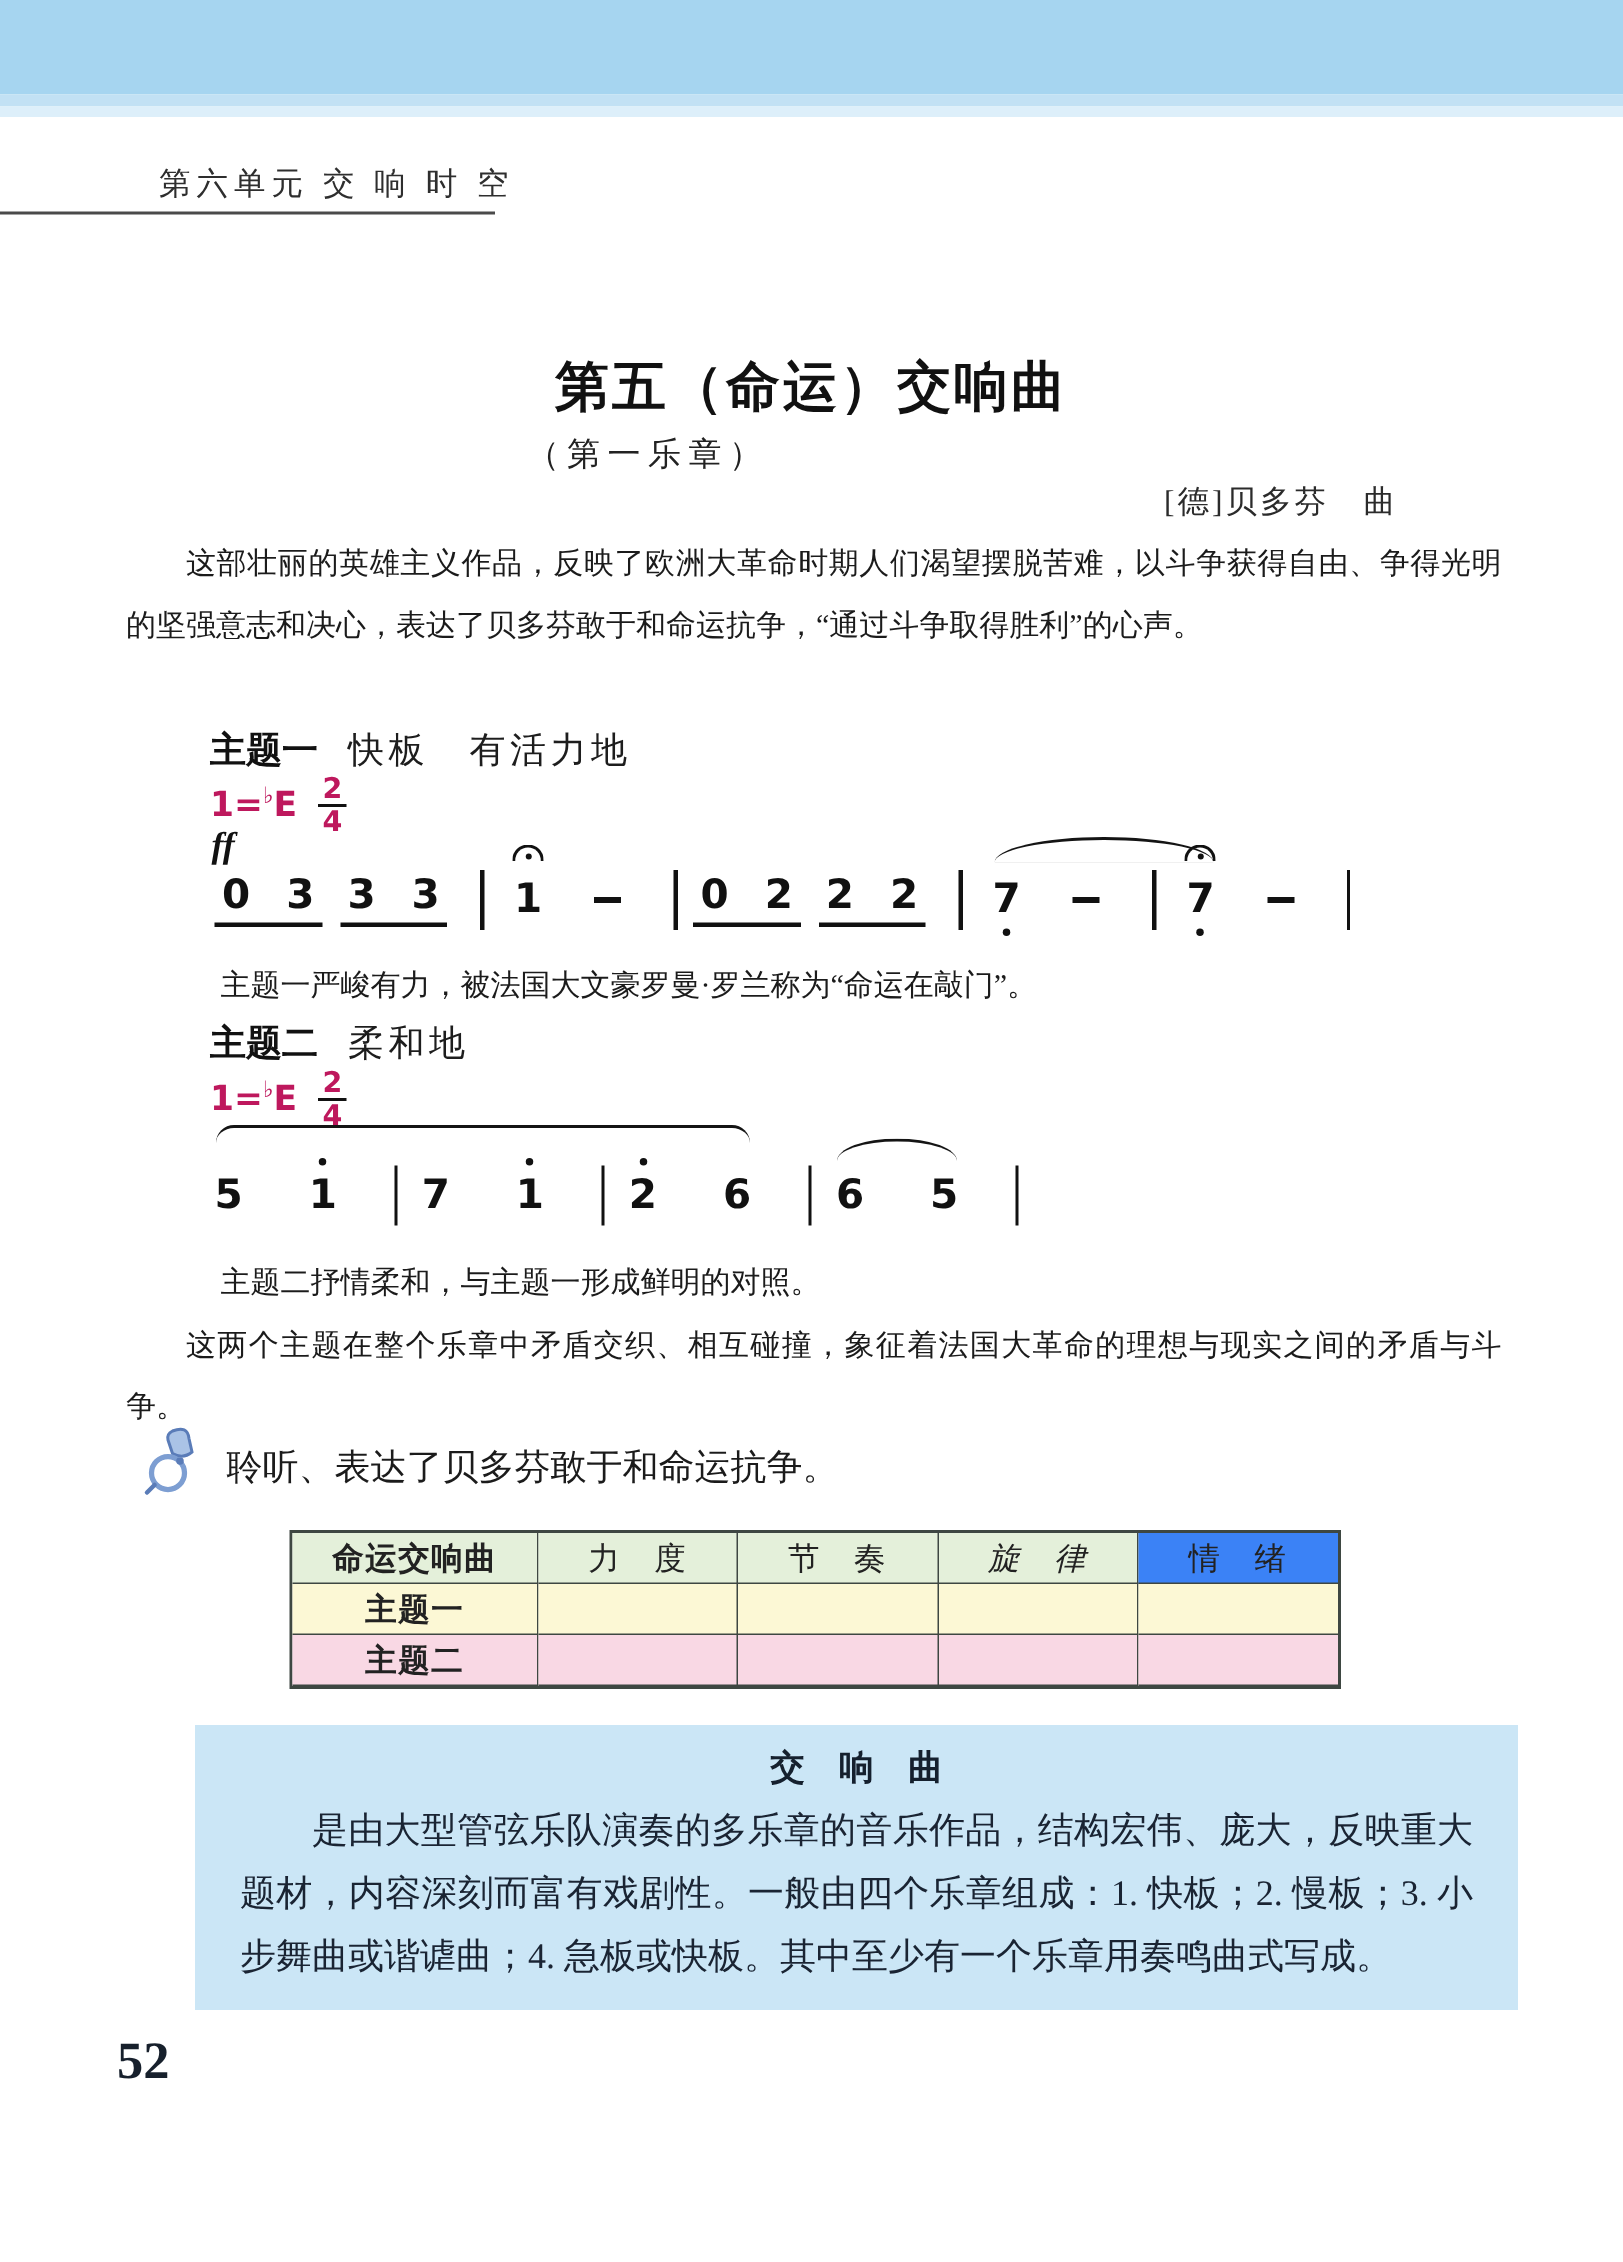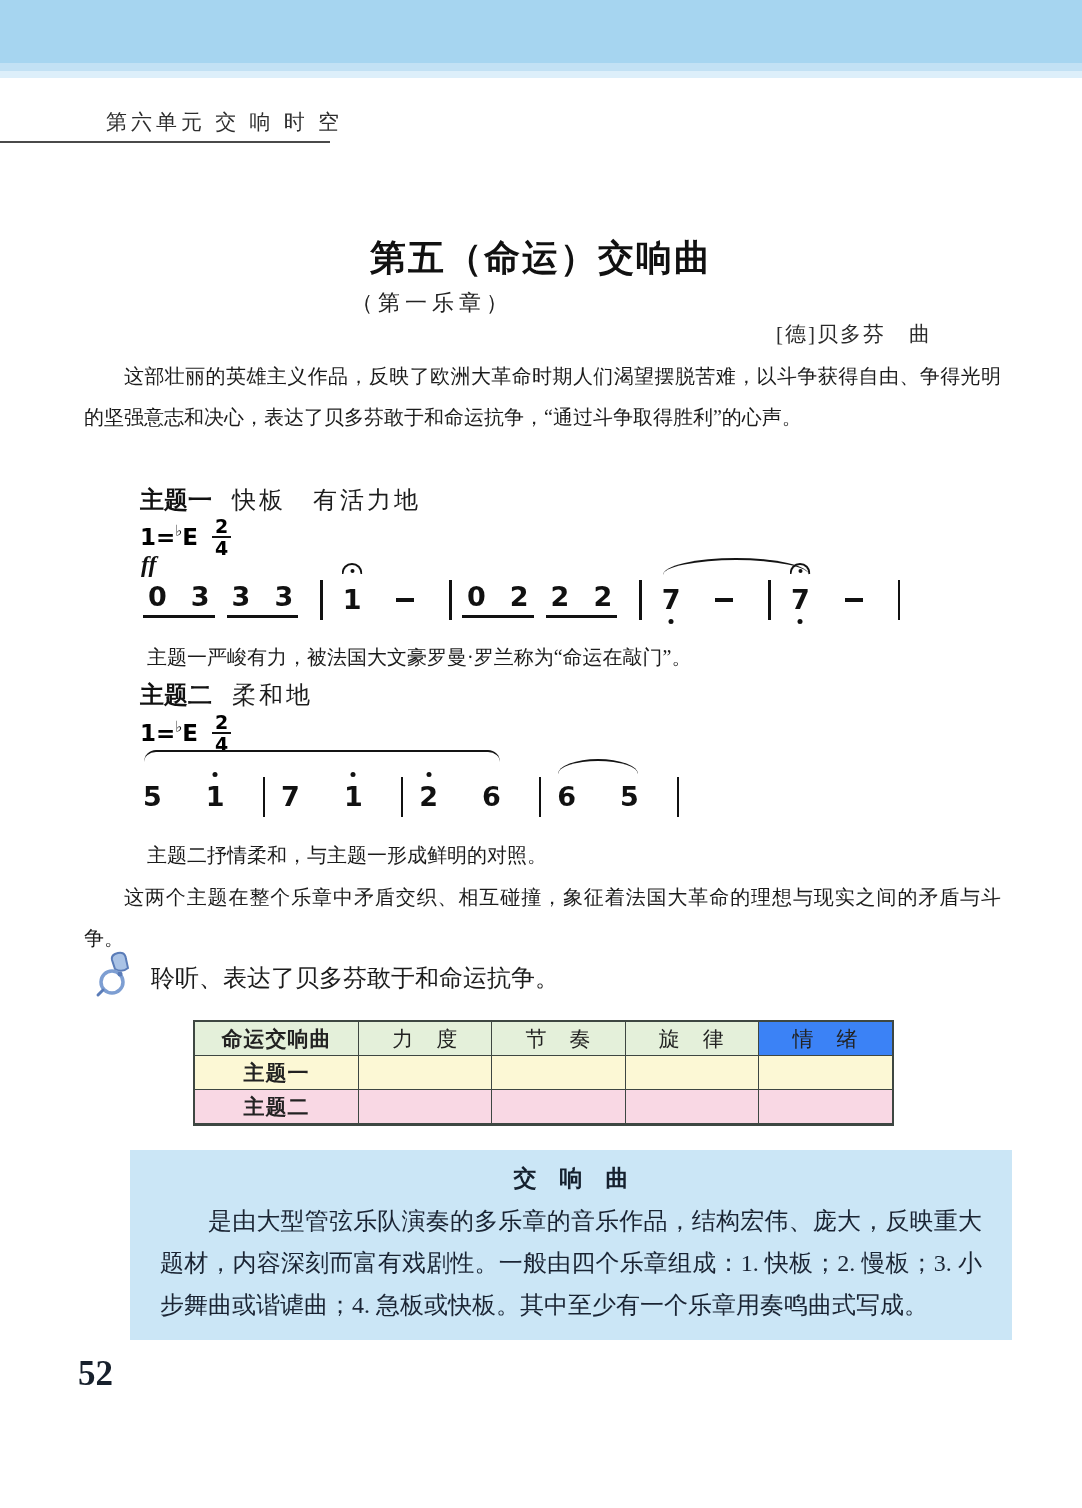--- a/index.html
+++ b/index.html
@@ -38,21 +38,21 @@
   .cap1{top:637px;text-indent:63px;}
   .cap2{top:835px;text-indent:63px;}
   .body2{top:877px;text-indent:2em;}
 
   
   .theme-label{position:absolute;left:140px;font-size:24px;}
   .theme-label b{font-family:"Liberation Sans","DejaVu Sans",sans-serif;font-weight:bold;color:#111;}
   .theme-label .tempo{margin-left:20px;letter-spacing:3px;color:#1d1d1d;}
   .t1{top:484px;} .t2{top:679px;}
   .keysig{position:absolute;left:140px;display:flex;align-items:center;gap:14px;
-          font-family:"DejaVu Sans",sans-serif;font-weight:bold;font-size:23px;color:#000000;}
+          font-family:"DejaVu Sans",sans-serif;font-weight:bold;font-size:23px;color:#be185d;}
   .k1{top:516px;} .k2{top:712px;}
   .keysig sup{font-size:15px;vertical-align:super;line-height:0;}
   .frac{display:inline-flex;flex-direction:column;align-items:center;font-size:19px;line-height:20px;}
   .frac .ftop{border-bottom:2px solid #111;padding:0 3px;}
   .dyn{position:absolute;left:141px;top:551px;font-size:24px;font-weight:bold;font-style:italic;
        font-family:"Liberation Serif",serif;color:#111;}
 
   
   .notation{position:absolute;display:inline-flex;align-items:center;height:44px;}
   .n1{left:143px;top:578px;} .n2{left:143px;top:775px;}
@@ -243,21 +243,21 @@
       <path d="M8 40 L3 45" stroke="#5a7cb8" stroke-width="3" stroke-linecap="round"></path>
       <circle cx="25" cy="24" r="2.5" fill="#5a7cb8"></circle>
     </svg>
     <span class="task-text">聆听、表达了贝多芬敢于和命运抗争。</span>
   </div>
 
   <div class="ftable" id="ftable">
       <div class="fcell fbold" style="background: rgb(228, 240, 218);">命运交响曲</div>
       <div class="fcell" style="background: rgb(228, 240, 218);">力　度</div>
       <div class="fcell" style="background: rgb(228, 240, 218);">节　奏</div>
-      <div class="fcell" style="background: rgb(228, 240, 218);">旋　律</div>
+      <div class="fcell" style="background: rgb(228, 240, 218); font-style: italic;">旋　律</div>
       <div class="fcell" style="background: #3b82f6;">情　绪</div>
       <div class="fcell fbold" style="background: rgb(252, 248, 213);">主题一</div>
       <div class="fcell" style="background: rgb(252, 248, 213);"></div>
       <div class="fcell" style="background: rgb(252, 248, 213);"></div>
       <div class="fcell" style="background: rgb(252, 248, 213);"></div>
       <div class="fcell" style="background: rgb(252, 248, 213);"></div>
       <div class="fcell fbold" style="background: rgb(249, 216, 228);">主题二</div>
       <div class="fcell" style="background: rgb(249, 216, 228);"></div>
       <div class="fcell" style="background: rgb(249, 216, 228);"></div>
       <div class="fcell" style="background: rgb(249, 216, 228);"></div>

